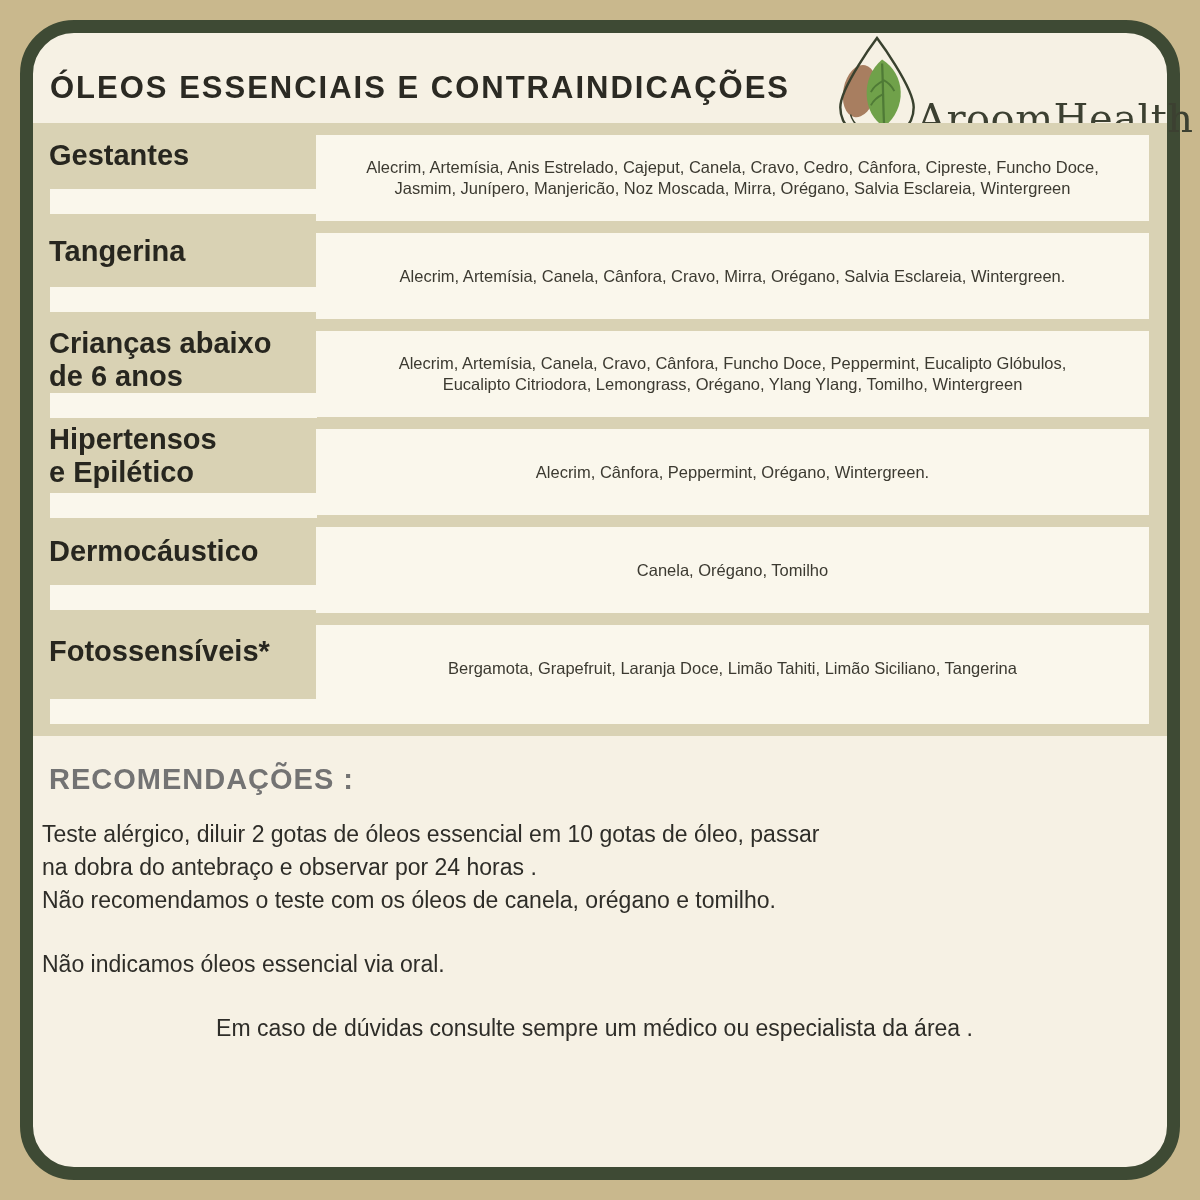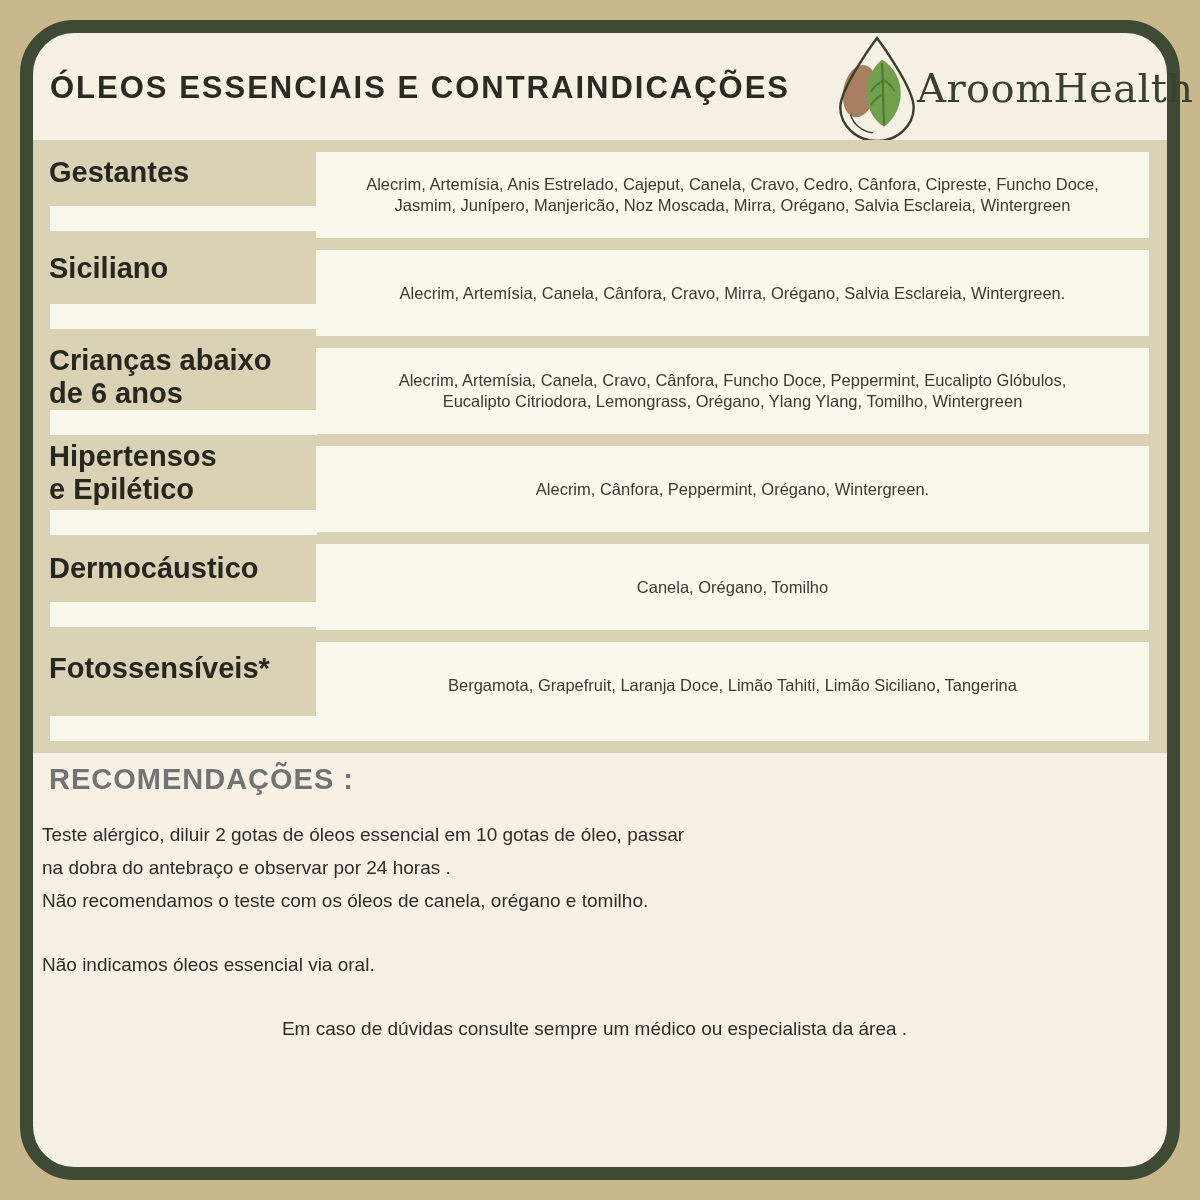--- a/index.html
+++ b/index.html
@@ -27,31 +27,31 @@
     border-radius:54px;
   }
   
   .title{
     position:absolute; left:17px; top:37px;
     font-size:31px; font-weight:700; letter-spacing:2px;
     line-height:36px; white-space:nowrap;
   }
   .logo{
     position:absolute; left:792px; top:2px;
-    display:flex; align-items:center;
+    display:flex; align-items:flex-end;
   }
   .logo svg{display:block;}
   .logo-text{
     font-family:"DejaVu Serif", serif;
     font-size:40px; color:#3c4031; margin-left:-12px;
     letter-spacing:0.5px;
   }
   
   .rows-region{
-    position:absolute; left:0; right:0; top:107px; height:613px;
+    position:absolute; left:0; right:0; top:90px; height:613px;
     background:var(--band-tan);
   }
   .row .label{
     position:absolute; left:16px; width:268px;
     font-size:29px; font-weight:700; line-height:33px;
     white-space:pre-line; color:#27261f;
   }
   .row .strip{
     position:absolute; left:17px; width:267px; height:25px;
     background:var(--panel-cream);
@@ -74,21 +74,21 @@
   .r6 .label{top:512px} .r6 .strip{top:576px; width:auto; right:18px;} .r6 .oils{top:502px}
   
   .recs{
     position:absolute; left:9px; top:730px; width:1105px;
   }
   .recs h2{
     font-size:29px; font-weight:700; letter-spacing:1px;
     margin:0 0 22px 7px; color:#737373;
   }
   .recs p{
-    font-size:19px; line-height:33px; color:#2e2d28;
+    font-size:23px; line-height:33px; color:#2e2d28;
     white-space:pre-line; margin:15px 0 31px 0; font-weight:400;
   }
   .recs p.p3{margin-bottom:24px;text-align:center;}
 </style>
 </head>
 <body>
 
 <div class="card">
 
   <div class="title">ÓLEOS ESSENCIAIS E CONTRAINDICAÇÕES</div>
@@ -112,21 +112,21 @@
     <div class="row r1">
       <div class="label">Gestantes</div>
       <div class="strip"></div>
       <div class="oils">
           <span>Alecrim, Artemísia, Anis Estrelado, Cajeput, Canela, Cravo, Cedro, Cânfora, Cipreste, Funcho Doce,
 Jasmim, Junípero, Manjericão, Noz Moscada, Mirra, Orégano, Salvia Esclareia, Wintergreen</span>
         </div>
     </div>
 
     <div class="row r2">
-      <div class="label">Siciliano</div>
+      <div class="label">Tangerina</div>
       <div class="strip"></div>
       <div class="oils">
           <span>Alecrim, Artemísia, Canela, Cânfora, Cravo, Mirra, Orégano, Salvia Esclareia, Wintergreen.</span>
         </div>
     </div>
 
     <div class="row r3">
       <div class="label">Crianças abaixo
 de 6 anos</div>
       <div class="strip"></div>

